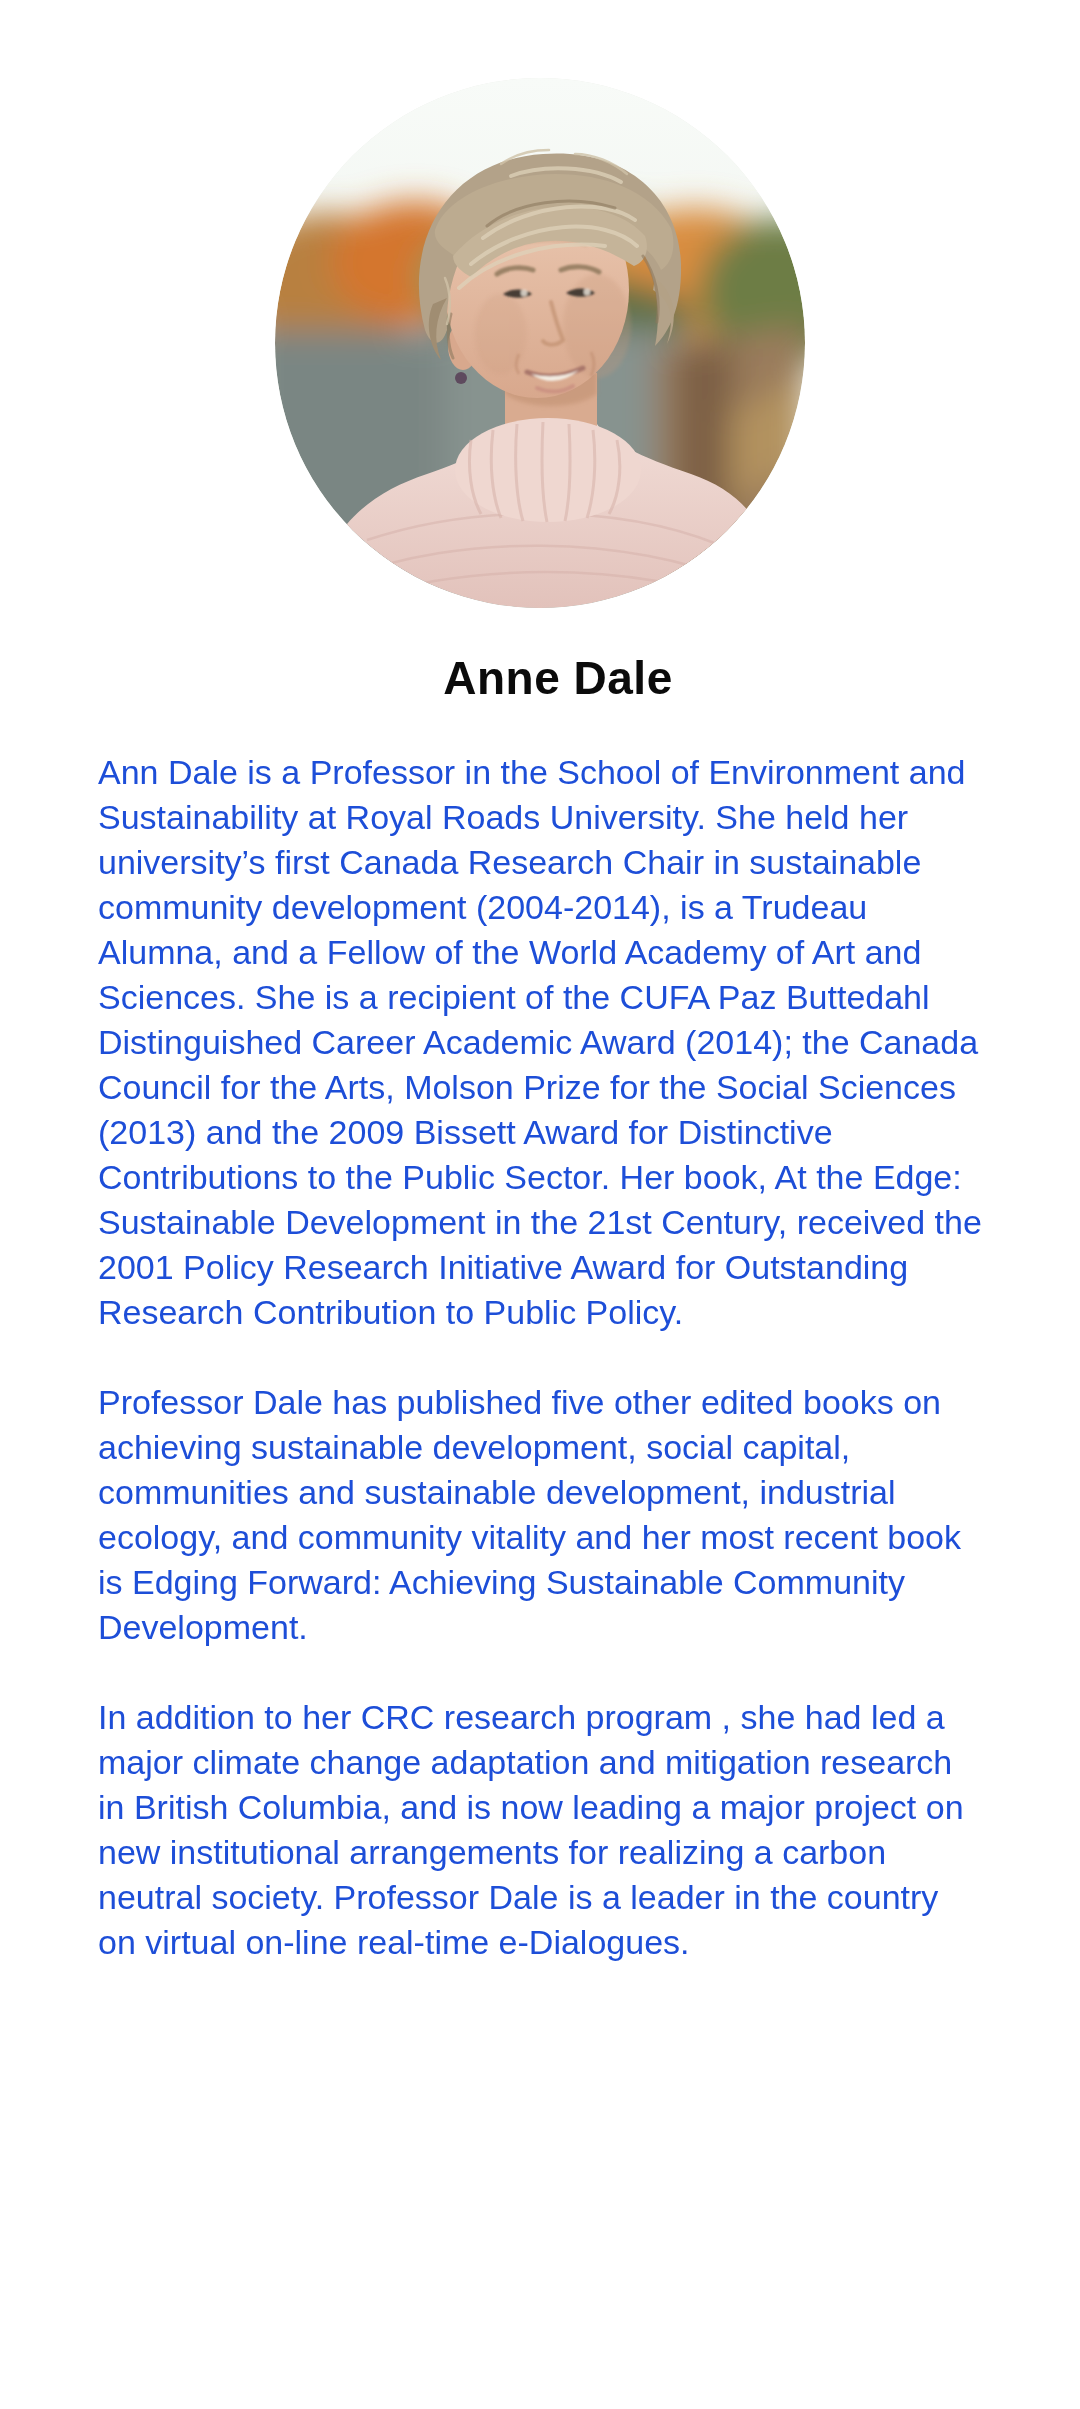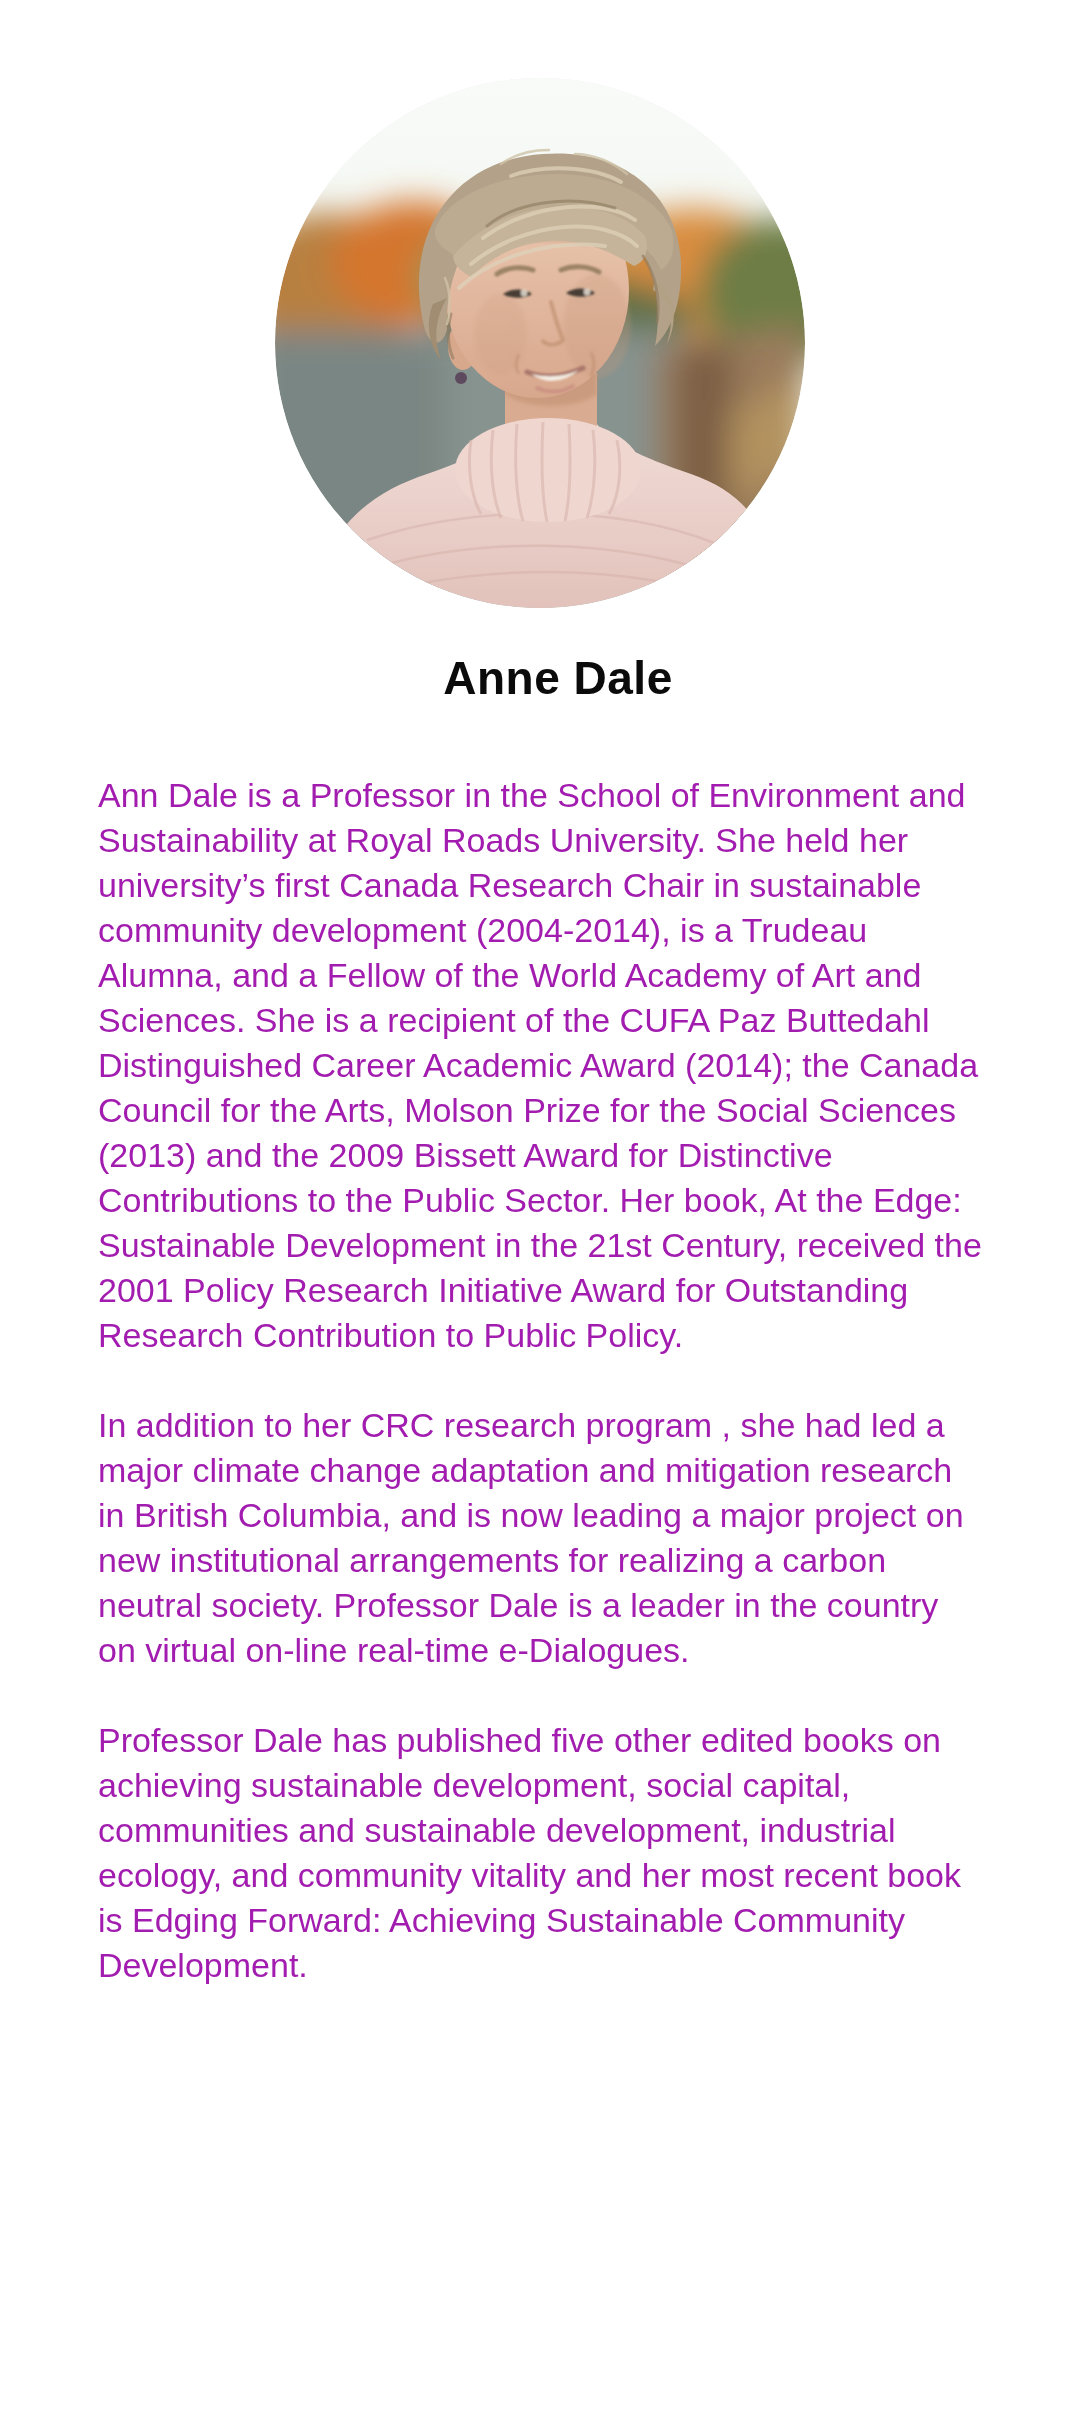--- a/index.html
+++ b/index.html
@@ -33,25 +33,25 @@
     text-align: center;
     font-size: 46px;
     line-height: 46px;
     font-weight: 800;
     letter-spacing: 0.5px;
     color: #0b0b0b;
     padding-left: 36px;
   }
   .bio {
     width: 884px;
-    margin: 72px auto 0;
+    margin: 49px auto 0;
     font-size: 34px;
     line-height: 45px;
     font-weight: 400;
-    color: #a21caf;
+    color: #1d4ed8;
     text-align: left;
   }
   .bio p { margin: 0 0 45px 0; }
   .bio p:last-child { margin-bottom: 0; }
 </style>
 </head>
 <body>
 
 <div class="page">
 
@@ -176,17 +176,17 @@
           </g>
         </g>
       </g>
     </svg>
   </div>
 
   <h1 class="name">Anne Dale</h1>
 
   <div class="bio">
     <p>Ann Dale is a Professor in the School of Environment and Sustainability at Royal Roads University. She held her university’s first Canada Research Chair in sustainable community development (2004-2014), is a Trudeau Alumna, and a Fellow of the World Academy of Art and Sciences. She is a recipient of the CUFA Paz Buttedahl Distinguished Career Academic Award (2014); the Canada Council for the Arts, Molson Prize for the Social Sciences (2013) and the 2009 Bissett Award for Distinctive Contributions to the Public Sector. Her book, At the Edge: Sustainable Development in the 21st Century, received the 2001 Policy Research Initiative Award for Outstanding Research Contribution to Public Policy.</p>
+    <p>Professor Dale has published five other edited books on achieving sustainable development, social capital, communities and sustainable development, industrial ecology, and community vitality and her most recent book is Edging Forward: Achieving Sustainable Community Development.</p>
     <p>In addition to her CRC research program , she had led a major climate change adaptation and mitigation research in British Columbia, and is now leading a major project on new institutional arrangements for realizing a carbon neutral society. Professor Dale is a leader in the country on virtual on-line real-time e-Dialogues.</p>
-    <p>Professor Dale has published five other edited books on achieving sustainable development, social capital, communities and sustainable development, industrial ecology, and community vitality and her most recent book is Edging Forward: Achieving Sustainable Community Development.</p>
   </div>
 
 </div>
 
 </body></html>

